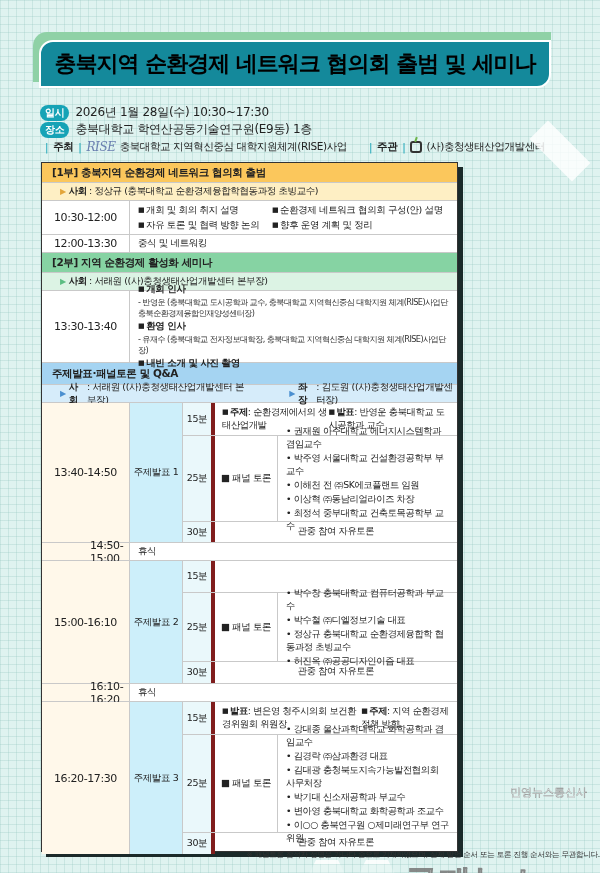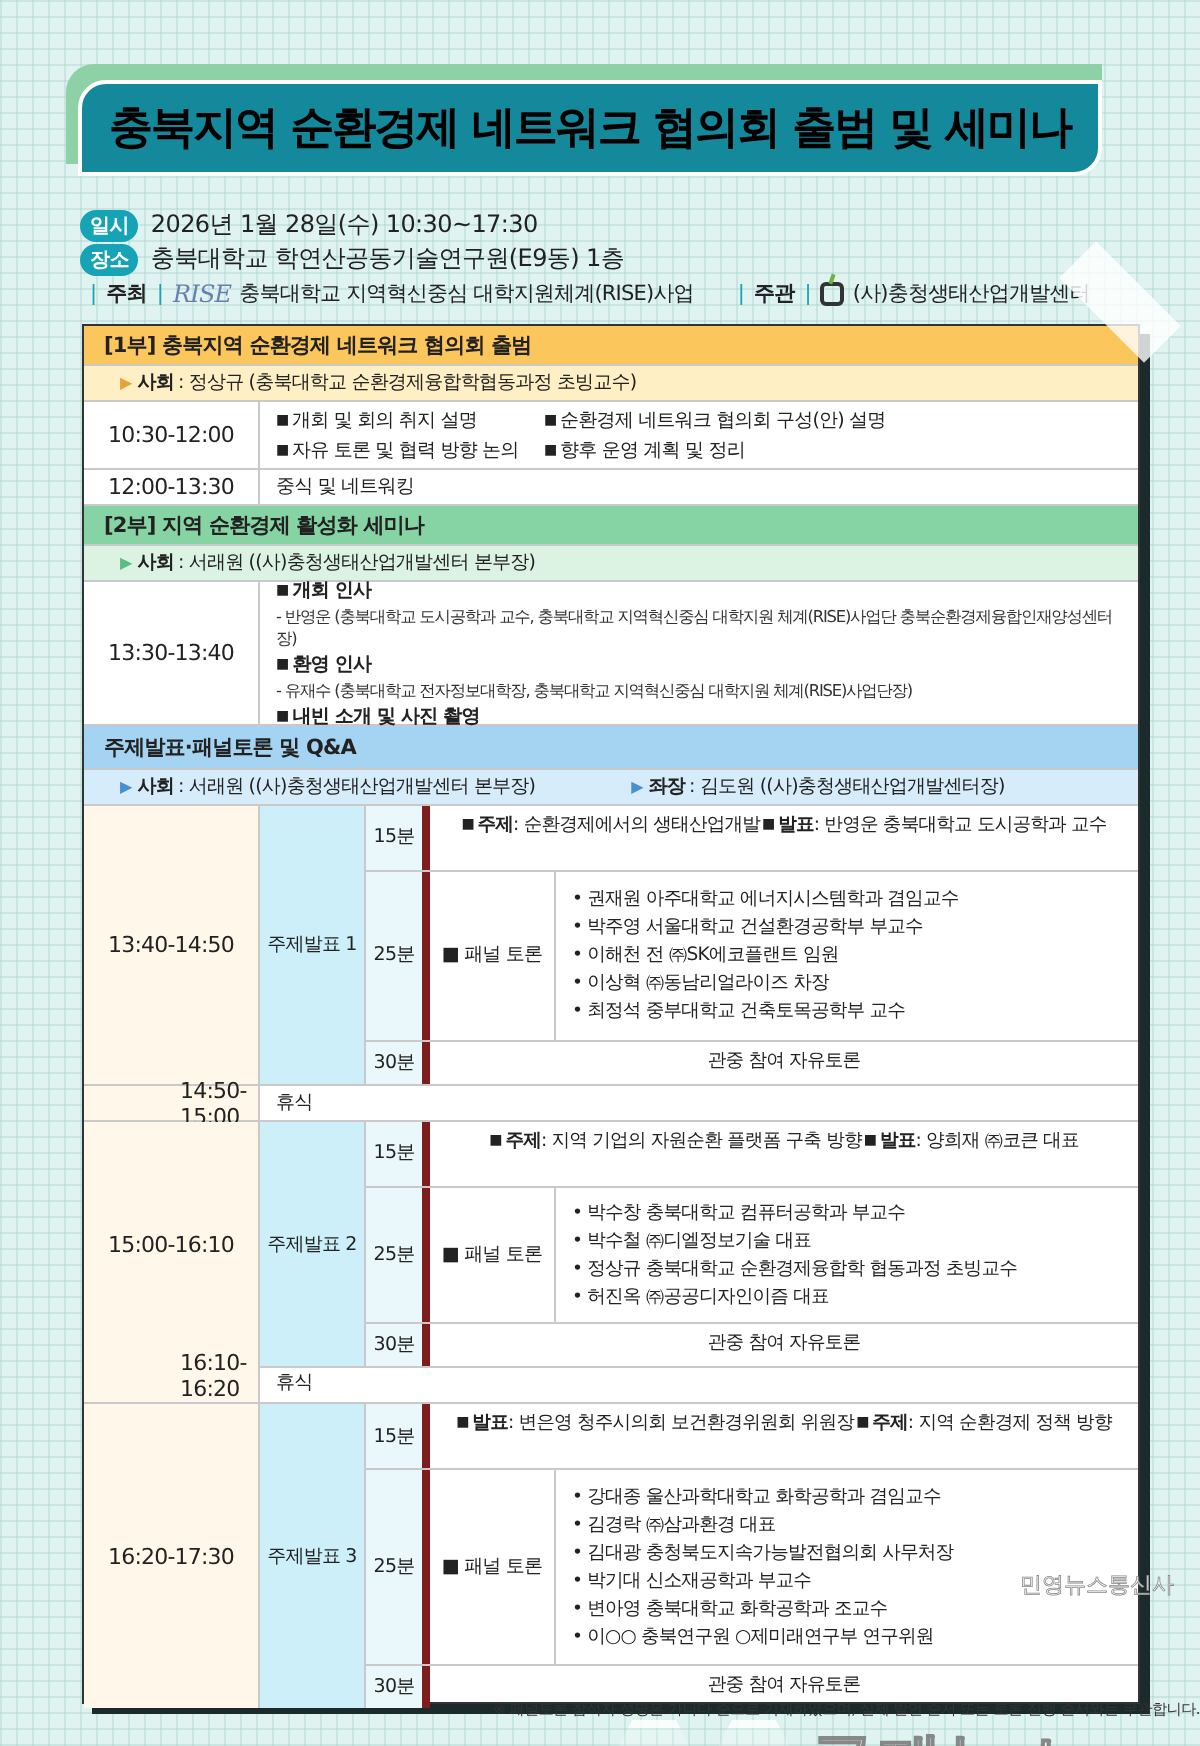--- a/index.html
+++ b/index.html
@@ -35,21 +35,21 @@
   .org-row { position: absolute; left: 40px; top: 140px; font-size: 10.5px; display: flex; align-items: center; letter-spacing: -0.4px; }
   .org-sep { color: #16a3b6; margin: 0 5px; }
   .org-label { font-weight: bold; }
   .rise-logo { font-family: "DejaVu Serif", serif; font-style: italic; color: #6a7fb0; font-size: 12px; margin-right: 4px; }
   .org-icon { display: inline-block; width: 12px; height: 12px; border: 2px solid #333; border-radius: 3px; margin-right: 4px; position: relative; }
   .org-icon::after { content: ""; position: absolute; left: 3px; top: -6px; width: 2px; height: 5px; background: #6cb34a; transform: rotate(20deg); }
 
   .tape { position: absolute; left: 530px; top: 138px; width: 60px; height: 26px; background: rgba(255,255,255,0.8); transform: rotate(45deg); z-index: 5; }
 
   .sheet {
-    position: absolute; left: 41px; top: 162px; width: 529px; height: 690px;
+    position: absolute; left: 41px; top: 162px; width: 417px; height: 690px;
     background: #fff; border: 1px solid #333;
     box-shadow: 5px 5px 0 #1b2a2a;
     font-size: 10px; letter-spacing: -0.4px;
   }
   .sec-head { height: 20px; display: flex; align-items: center; padding-left: 10px; font-weight: bold; font-size: 10.5px; border-bottom: 1px solid #c9c9c9; }
   .sec-sub { height: 18px; display: flex; align-items: center; padding-left: 18px; border-bottom: 1px solid #c9c9c9; font-size: 9.5px; }
   .sec-sub .arrow { color: #e3a53a; margin-right: 3px; font-size: 8px; }
   .sec-sub b { margin-right: 2px; }
   .blue-sub .arrow { color: #4a8fd0; }
 
@@ -199,42 +199,38 @@
     <div class="time cream">14:50-15:00</div>
     <div class="cell">휴식</div>
   </div>
 
   <div class="block" style="height:123px;">
     <div class="time">15:00-16:10</div>
     <div class="topic">주제발표 2</div>
     <div class="parts">
       <div class="part" style="height:33px;">
         <div class="mins">15분</div>
-        <div class="part-body">
-          <span class="bul"><b>주제</b><span>: 지역 기업의 자원순환 플랫폼 구축 방향</span></span>
-          <span class="bul"><b>발표</b><span>: 양희재 ㈜코큰 대표</span></span>
-        </div>
       </div>
       <div class="part" style="height:69px;">
         <div class="mins">25분</div>
         <div class="panel-label">■ 패널 토론</div>
         <div class="panel-list">
           <span class="dot">박수창 충북대학교 컴퓨터공학과 부교수</span>
           <span class="dot">박수철 ㈜디엘정보기술 대표</span>
           <span class="dot">정상규 충북대학교 순환경제융합학 협동과정 초빙교수</span>
           <span class="dot">허진옥 ㈜공공디자인이즘 대표</span>
         </div>
       </div>
       <div class="part" style="height:21px;">
         <div class="mins">30분</div>
         <div class="part-body">관중 참여 자유토론</div>
       </div>
     </div>
   </div>
-  <div class="row break" style="height:18px;align-items:flex-end;">
+  <div class="row break" style="height:18px;">
     <div class="time cream">16:10-16:20</div>
     <div class="cell">휴식</div>
   </div>
 
   <div class="block" style="height:152px; border-bottom:none;">
     <div class="time">16:20-17:30</div>
     <div class="topic">주제발표 3</div>
     <div class="parts">
       <div class="part" style="height:33px;">
         <div class="mins">15분</div>

